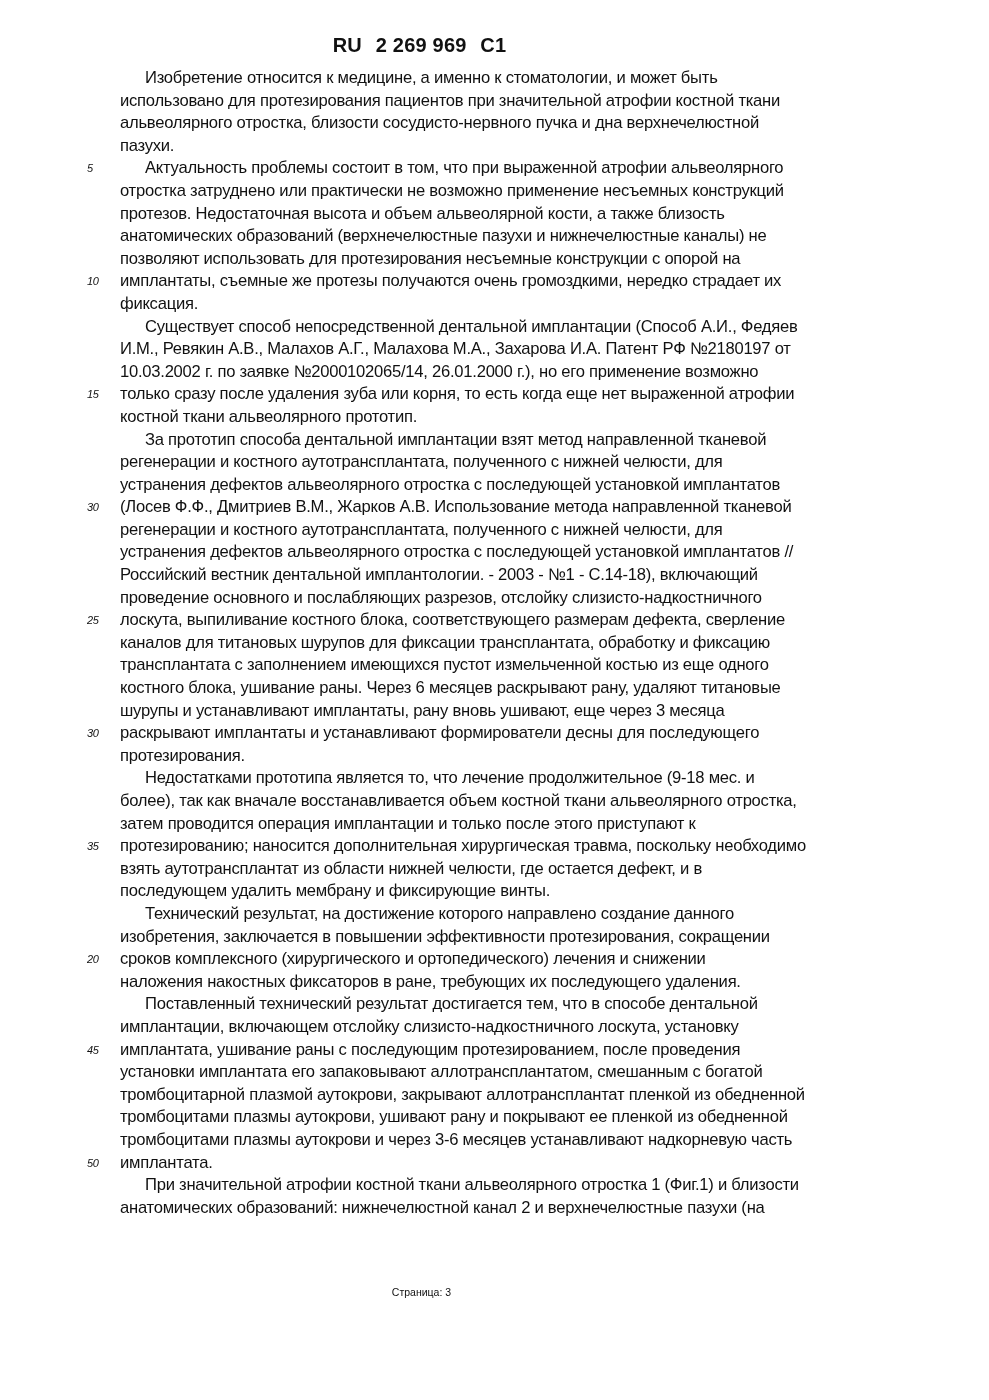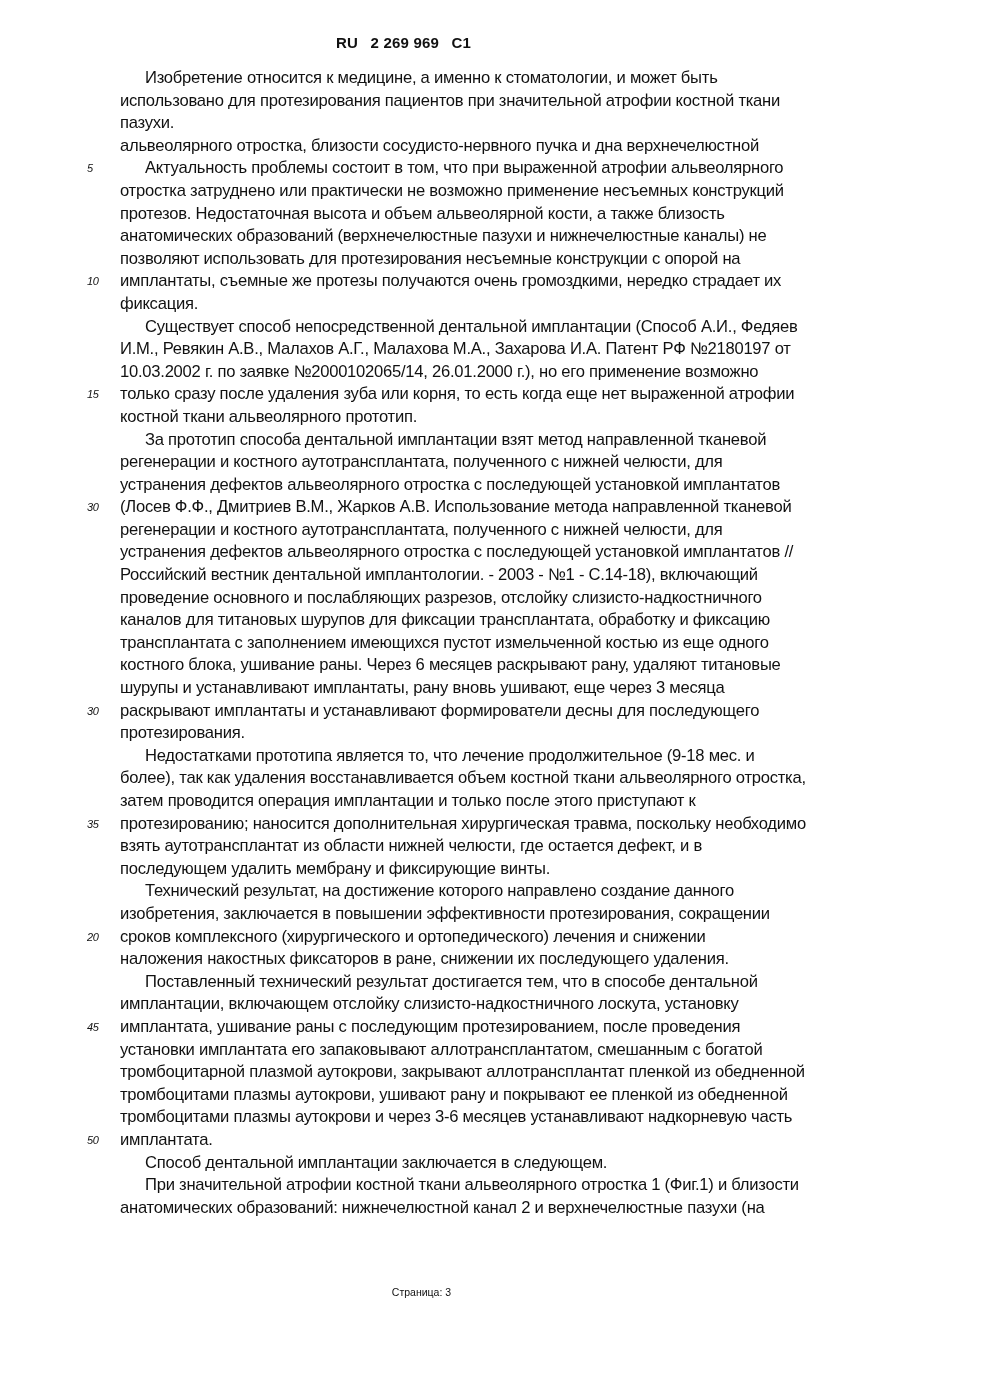--- a/index.html
+++ b/index.html
@@ -1,19 +1,19 @@
 <!DOCTYPE html>
 <html><head>
 <meta charset="utf-8">
 <style>
   html, body { margin: 0; padding: 0; background: #ffffff; }
   body { width: 989px; height: 1400px; position: relative; overflow: hidden;
          font-family: "Liberation Sans", sans-serif; color: #111; }
-  .header { position: absolute; top: 34px; left: 0; width: 807px; text-align: center;
-            font-weight: bold; font-size: 15px; letter-spacing: 0.2px; }
+  .header { position: absolute; top: 34px; left: 16px; width: 807px; text-align: center;
+            font-weight: bold; font-size: 20px; letter-spacing: 0.2px; }
   .header span { margin: 0 4px; }
   .body { position: absolute; top: 67px; left: 120px; width: 780px; }
   .line { position: relative; height: 22.6px; line-height: 22.6px; font-size: 16.6px;
           white-space: nowrap; letter-spacing: -0.25px; transform-origin: left center; }
   .line.indent { padding-left: 25px; }
   .lnum { position: absolute; left: -33px; top: 0; font-size: 11px; font-style: italic;
           width: 20px; }
   .footer { position: absolute; top: 1286px; left: 0; width: 843px; text-align: center;
             font-size: 10.5px; }
 </style>
@@ -22,64 +22,64 @@
 
 <div class="header">
   <span>RU</span>
   <span>2 269 969</span>
   <span>C1</span>
 </div>
 
 <div class="body" id="body">
     <div class="line indent"><span class="lnum"></span><span class="ltext">Изобретение относится к медицине, а именно к стоматологии, и может быть</span></div>
     <div class="line"><span class="lnum"></span><span class="ltext">использовано для протезирования пациентов при значительной атрофии костной ткани</span></div>
+    <div class="line"><span class="lnum"></span><span class="ltext">альвеолярного отростка, близости сосудисто-нервного пучка и дна верхнечелюстной</span></div>
     <div class="line"><span class="lnum"></span><span class="ltext">пазухи.</span></div>
-    <div class="line"><span class="lnum"></span><span class="ltext">альвеолярного отростка, близости сосудисто-нервного пучка и дна верхнечелюстной</span></div>
     <div class="line indent"><span class="lnum">5</span><span class="ltext">Актуальность проблемы состоит в том, что при выраженной атрофии альвеолярного</span></div>
     <div class="line"><span class="lnum"></span><span class="ltext">отростка затруднено или практически не возможно применение несъемных конструкций</span></div>
     <div class="line"><span class="lnum"></span><span class="ltext">протезов. Недостаточная высота и объем альвеолярной кости, а также близость</span></div>
     <div class="line"><span class="lnum"></span><span class="ltext">анатомических образований (верхнечелюстные пазухи и нижнечелюстные каналы) не</span></div>
     <div class="line"><span class="lnum"></span><span class="ltext">позволяют использовать для протезирования несъемные конструкции с опорой на</span></div>
     <div class="line"><span class="lnum">10</span><span class="ltext">имплантаты, съемные же протезы получаются очень громоздкими, нередко страдает их</span></div>
     <div class="line"><span class="lnum"></span><span class="ltext">фиксация.</span></div>
     <div class="line indent"><span class="lnum"></span><span class="ltext">Существует способ непосредственной дентальной имплантации (Способ А.И., Федяев</span></div>
     <div class="line"><span class="lnum"></span><span class="ltext">И.М., Ревякин А.В., Малахов А.Г., Малахова М.А., Захарова И.А. Патент РФ №2180197 от</span></div>
     <div class="line"><span class="lnum"></span><span class="ltext">10.03.2002 г. по заявке №2000102065/14, 26.01.2000 г.), но его применение возможно</span></div>
     <div class="line"><span class="lnum">15</span><span class="ltext">только сразу после удаления зуба или корня, то есть когда еще нет выраженной атрофии</span></div>
     <div class="line"><span class="lnum"></span><span class="ltext">костной ткани альвеолярного прототип.</span></div>
     <div class="line indent"><span class="lnum"></span><span class="ltext">За прототип способа дентальной имплантации взят метод направленной тканевой</span></div>
     <div class="line"><span class="lnum"></span><span class="ltext">регенерации и костного аутотрансплантата, полученного с нижней челюсти, для</span></div>
     <div class="line"><span class="lnum"></span><span class="ltext">устранения дефектов альвеолярного отростка с последующей установкой имплантатов</span></div>
     <div class="line"><span class="lnum">30</span><span class="ltext">(Лосев Ф.Ф., Дмитриев В.М., Жарков А.В. Использование метода направленной тканевой</span></div>
     <div class="line"><span class="lnum"></span><span class="ltext">регенерации и костного аутотрансплантата, полученного с нижней челюсти, для</span></div>
     <div class="line"><span class="lnum"></span><span class="ltext">устранения дефектов альвеолярного отростка с последующей установкой имплантатов //</span></div>
     <div class="line"><span class="lnum"></span><span class="ltext">Российский вестник дентальной имплантологии. - 2003 - №1 - С.14-18), включающий</span></div>
     <div class="line"><span class="lnum"></span><span class="ltext">проведение основного и послабляющих разрезов, отслойку слизисто-надкостничного</span></div>
+    <div class="line"><span class="lnum">25</span><span class="ltext">лоскута, выпиливание костного блока, соответствующего размерам дефекта, сверление</span></div>
     <div class="line"><span class="lnum"></span><span class="ltext">каналов для титановых шурупов для фиксации трансплантата, обработку и фиксацию</span></div>
     <div class="line"><span class="lnum"></span><span class="ltext">трансплантата с заполнением имеющихся пустот измельченной костью из еще одного</span></div>
     <div class="line"><span class="lnum"></span><span class="ltext">костного блока, ушивание раны. Через 6 месяцев раскрывают рану, удаляют титановые</span></div>
     <div class="line"><span class="lnum"></span><span class="ltext">шурупы и устанавливают имплантаты, рану вновь ушивают, еще через 3 месяца</span></div>
     <div class="line"><span class="lnum">30</span><span class="ltext">раскрывают имплантаты и устанавливают формирователи десны для последующего</span></div>
     <div class="line"><span class="lnum"></span><span class="ltext">протезирования.</span></div>
     <div class="line indent"><span class="lnum"></span><span class="ltext">Недостатками прототипа является то, что лечение продолжительное (9-18 мес. и</span></div>
-    <div class="line"><span class="lnum"></span><span class="ltext">более), так как удаления восстанавливается объем костной ткани альвеолярного отростка,</span></div>
+    <div class="line"><span class="lnum"></span><span class="ltext">более), так как вначале восстанавливается объем костной ткани альвеолярного отростка,</span></div>
     <div class="line"><span class="lnum"></span><span class="ltext">затем проводится операция имплантации и только после этого приступают к</span></div>
     <div class="line"><span class="lnum">35</span><span class="ltext">протезированию; наносится дополнительная хирургическая травма, поскольку необходимо</span></div>
     <div class="line"><span class="lnum"></span><span class="ltext">взять аутотрансплантат из области нижней челюсти, где остается дефект, и в</span></div>
     <div class="line"><span class="lnum"></span><span class="ltext">последующем удалить мембрану и фиксирующие винты.</span></div>
     <div class="line indent"><span class="lnum"></span><span class="ltext">Технический результат, на достижение которого направлено создание данного</span></div>
     <div class="line"><span class="lnum"></span><span class="ltext">изобретения, заключается в повышении эффективности протезирования, сокращении</span></div>
     <div class="line"><span class="lnum">20</span><span class="ltext">сроков комплексного (хирургического и ортопедического) лечения и снижении</span></div>
-    <div class="line"><span class="lnum"></span><span class="ltext">наложения накостных фиксаторов в ране, снижении их последующего удаления.</span></div>
+    <div class="line"><span class="lnum"></span><span class="ltext">наложения накостных фиксаторов в ране, требующих их последующего удаления.</span></div>
     <div class="line indent"><span class="lnum"></span><span class="ltext">Поставленный технический результат достигается тем, что в способе дентальной</span></div>
     <div class="line"><span class="lnum"></span><span class="ltext">имплантации, включающем отслойку слизисто-надкостничного лоскута, установку</span></div>
     <div class="line"><span class="lnum">45</span><span class="ltext">имплантата, ушивание раны с последующим протезированием, после проведения</span></div>
     <div class="line"><span class="lnum"></span><span class="ltext">установки имплантата его запаковывают аллотрансплантатом, смешанным с богатой</span></div>
     <div class="line"><span class="lnum"></span><span class="ltext">тромбоцитарной плазмой аутокрови, закрывают аллотрансплантат пленкой из обедненной</span></div>
     <div class="line"><span class="lnum"></span><span class="ltext">тромбоцитами плазмы аутокрови, ушивают рану и покрывают ее пленкой из обедненной</span></div>
     <div class="line"><span class="lnum"></span><span class="ltext">тромбоцитами плазмы аутокрови и через 3-6 месяцев устанавливают надкорневую часть</span></div>
     <div class="line"><span class="lnum">50</span><span class="ltext">имплантата.</span></div>
-    <div class="line indent"><span class="lnum"></span><span class="ltext">Способ дентальной имплантации заключается в следующем.</span></div>
     <div class="line indent"><span class="lnum"></span><span class="ltext">При значительной атрофии костной ткани альвеолярного отростка 1 (Фиг.1) и близости</span></div>
     <div class="line"><span class="lnum"></span><span class="ltext">анатомических образований: нижнечелюстной канал 2 и верхнечелюстные пазухи (на</span></div>
   </div>
 
 <div class="footer">Страница: 3</div>
 
 </body></html>

